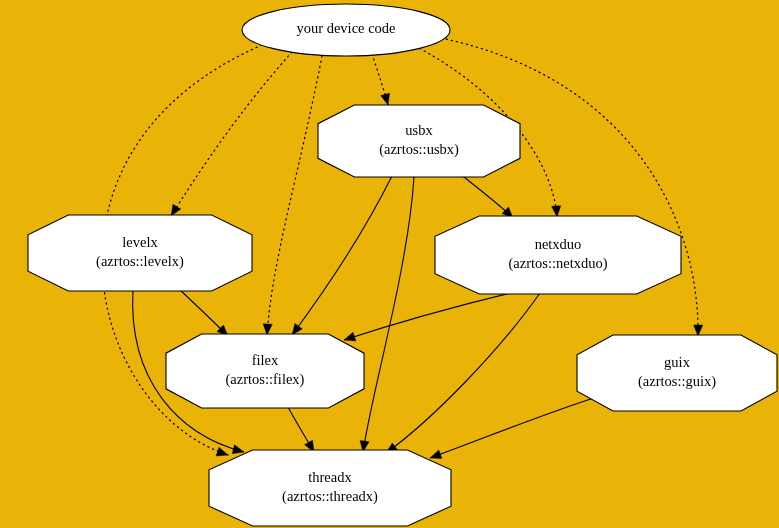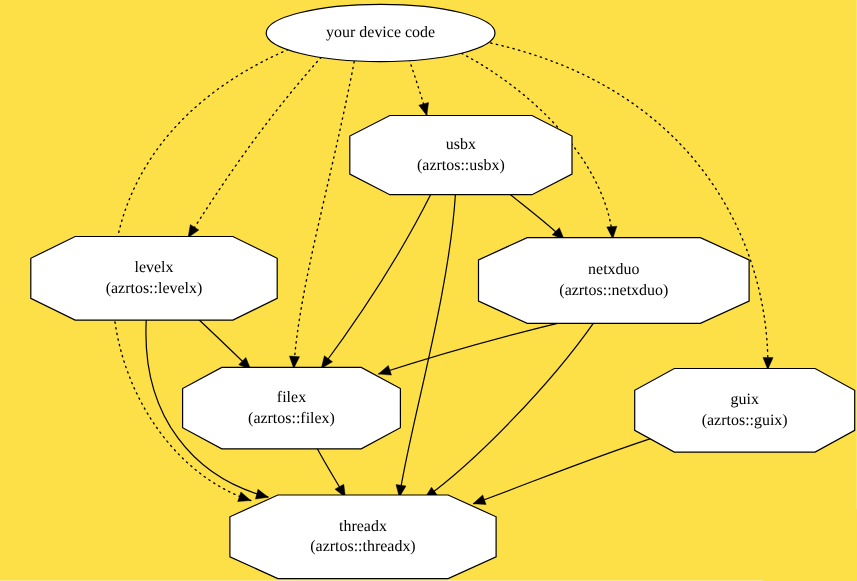--- a/index.html
+++ b/index.html
@@ -4,21 +4,21 @@
 <style>
   html, body {
     margin: 0;
     padding: 0;
     background: #ffffff;
   }
   #canvas-wrap {
     position: relative;
     width: 779px;
     height: 528px;
-    background: #fde047;
+    background: #eab308;
     overflow: hidden;
     font-family: "Liberation Serif", "DejaVu Serif", serif;
   }
   svg#graph {
     display: block;
     width: 779px;
     height: 528px;
   }
   .node-shape {
     fill: #ffffff;

